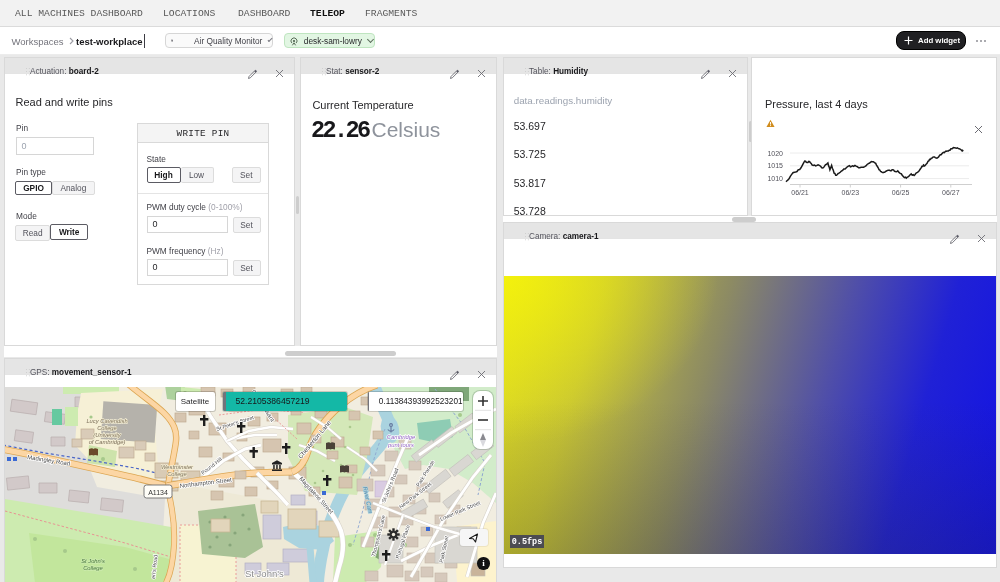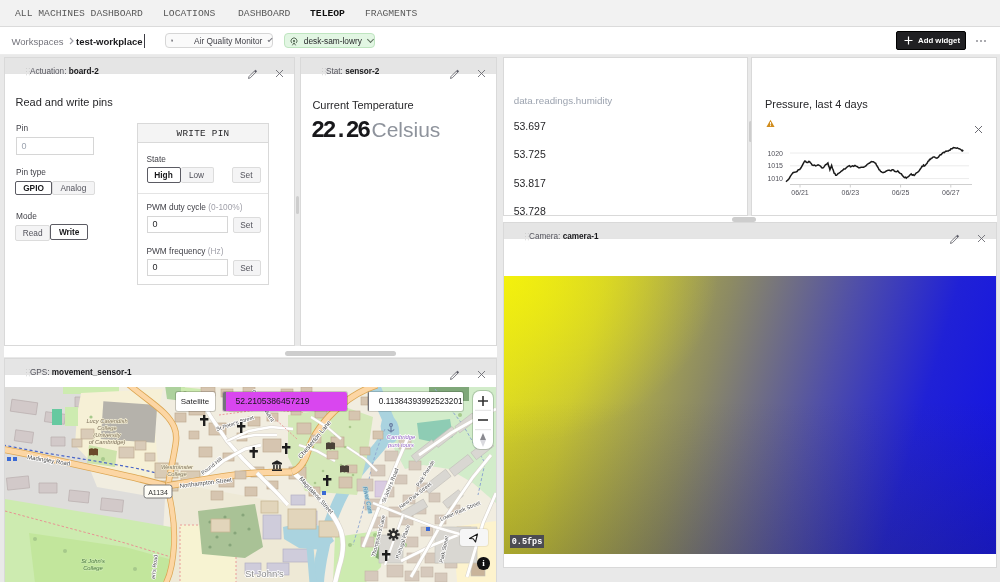--- a/index.html
+++ b/index.html
@@ -64,21 +64,21 @@
   </div>
   <div class="pill" style="left:284.3px;width:90.5px;background:#e2f6e3;border:1px solid #bfe5c0;color:#27272a">
     <svg style="margin-left:4px" width="10" height="10" viewBox="0 0 10 10" fill="none" stroke="#4b5e4b" stroke-width="0.9">
         <circle cx="5" cy="5" r="1.1" fill="#4b5e4b" stroke="none"></circle>
         <path d="M2.9 7.1 A3 3 0 1 1 7.1 7.1"></path>
         <path d="M3.4 9.3 L5 6.8 L6.6 9.3"></path>
       </svg>
     <span style="margin-left:4.5px">desk-sam-lowry</span>
     <div class="chev" style="margin-left:6px;border-color:#5d6e5d"></div>
   </div>
-  <div class="abs" style="left:896px;top:4px;width:70px;height:18.5px;background:#202023;border:1px solid #000;border-radius:2px;display:flex;align-items:center">
+  <div class="abs" style="left:896px;top:4px;width:70px;height:18.5px;background:#202023;border:1px solid #000;border-radius:8px;display:flex;align-items:center">
     <svg style="margin-left:7px" width="9" height="9">
         <path d="M4.5 0.5 V8.5 M0.5 4.5 H8.5" stroke="#fff" stroke-width="1.2"></path>
       </svg>
     <span style="margin-left:5px;color:#fff;font-size:7.8px;font-weight:700">Add widget</span>
   </div>
   <div class="abs" style="left:976px;top:12.5px;width:2px;height:2px;background:#8f8f96;border-radius:50%;box-shadow:4px 0 #8f8f96,8px 0 #8f8f96"></div>
 </div>
 
 <div class="card" id="card1" style="left:4px;top:57px;width:291px;height:289px">
   <div class="whead">
@@ -134,20 +134,31 @@
   <div class="abs" style="left:11.4px;top:40.5px;font-size:11px;color:#27272a">Current Temperature</div>
   <div class="abs" style="left:10px;top:58.5px;white-space:nowrap">
     <span style="font-family:'Liberation Mono',monospace;font-weight:700;font-size:23.5px;letter-spacing:-2.6px;color:#18181b">22.26</span><span style="font-size:21px;color:#8e939c;margin-left:3px">Celsius</span>
   </div>
 </div>
 
 <div class="abs" style="left:4px;top:346px;width:493px;height:11px;background:#fff"></div>
 <div class="scrollh" style="left:285px;top:350.5px;width:111px;height:5px"></div>
 
 <div class="card" id="card3" style="left:503px;top:57px;width:245px;height:159px">
+  <div class="whead">
+    <div class="drag"></div>
+    <div class="wtitle">Table: <b>Humidity</b></div>
+    <svg class="hico" style="right:36px" width="11" height="11" viewBox="0 0 11 11" fill="none" stroke="#6b6b72" stroke-width="0.9">
+        <path d="M1.5 9.5 L2 7.5 L7.8 1.7 A0.9 0.9 0 0 1 9.1 3 L3.3 8.8 Z"></path>
+        <circle cx="8.5" cy="2.3" r="1" fill="#5a5a66" stroke="none"></circle>
+      </svg>
+    <svg class="hico" style="right:10px" width="9" height="9">
+        <path d="M1 1 L8 8 M8 1 L1 8" stroke="#6b6b72" stroke-width="0.9"></path>
+      </svg>
+  </div>
   <div class="abs" style="left:9.7px;top:36.5px;font-size:9.8px;color:#9ca3af">data.readings.humidity</div>
   <div class="abs" style="left:9.7px;top:61.8px;font-size:10.5px;color:#27272a">53.697</div>
   <div class="abs" style="left:9.7px;top:90.3px;font-size:10.5px;color:#27272a">53.725</div>
   <div class="abs" style="left:9.7px;top:118.7px;font-size:10.5px;color:#27272a">53.817</div>
   <div class="abs" style="left:9.7px;top:147.2px;font-size:10.5px;color:#27272a">53.728</div>
 </div>
 <div class="scrollv" style="left:748.5px;top:121px;width:3px;height:21px"></div>
 <div class="abs" style="left:503px;top:216px;width:494px;height:6px;background:#fff"></div>
 <div class="scrollh" style="left:732px;top:216.5px;width:24px;height:5px"></div>
 
@@ -562,21 +573,21 @@
               <rect x="-1.2" y="-6.2" width="2.4" height="12.4" transform="rotate(90)"></rect>
               <rect x="-1.2" y="-6.2" width="2.4" height="12.4" transform="rotate(135)"></rect>
             </g>
           </g>
           <circle r="1.7" fill="#f1ede0"></circle>
         </g>
   </svg>
   </div>
 
   <div class="abs" style="left:170.5px;top:32.5px;width:39px;height:19px;background:#fff;border-radius:2px;box-shadow:0 0 0 1px rgba(0,0,0,0.18);display:flex;align-items:center;justify-content:center;font-size:8px;color:#27272a">Satellite</div>
-  <div class="abs" style="left:217.5px;top:32.5px;width:124.5px;height:19px;background:#d946ef;border-radius:2px;box-shadow:0 0 0 1px rgba(0,0,0,0.16);display:flex;align-items:center">
+  <div class="abs" style="left:217.5px;top:32.5px;width:124.5px;height:19px;background:#14b8a6;border-radius:2px;box-shadow:0 0 0 1px rgba(0,0,0,0.16);display:flex;align-items:center">
     <div style="width:3px;height:19px;background:#73737b;border-radius:2px 0 0 2px"></div>
     <span style="margin-left:10px;font-size:8.6px;color:#18181b">52.2105386457219</span>
   </div>
   <div class="abs" style="left:362.5px;top:32.5px;width:95px;height:19px;background:#fff;border-radius:2px;box-shadow:0 0 0 1px rgba(0,0,0,0.16);display:flex;align-items:center">
     <div style="width:3px;height:19px;background:#73737b;border-radius:2px 0 0 2px"></div>
     <span style="margin-left:10px;font-size:8.2px;color:#18181b">0.11384393992523201</span>
   </div>
   <div class="abs" style="left:467.5px;top:31.5px;width:20.5px;height:58.5px;background:#fff;border-radius:7px;box-shadow:0 0 0 1px rgba(60,90,60,0.25)">
     <svg width="20" height="58">
       <path d="M10 5 V15 M5 10 H15" stroke="#333" stroke-width="1.6"></path>

